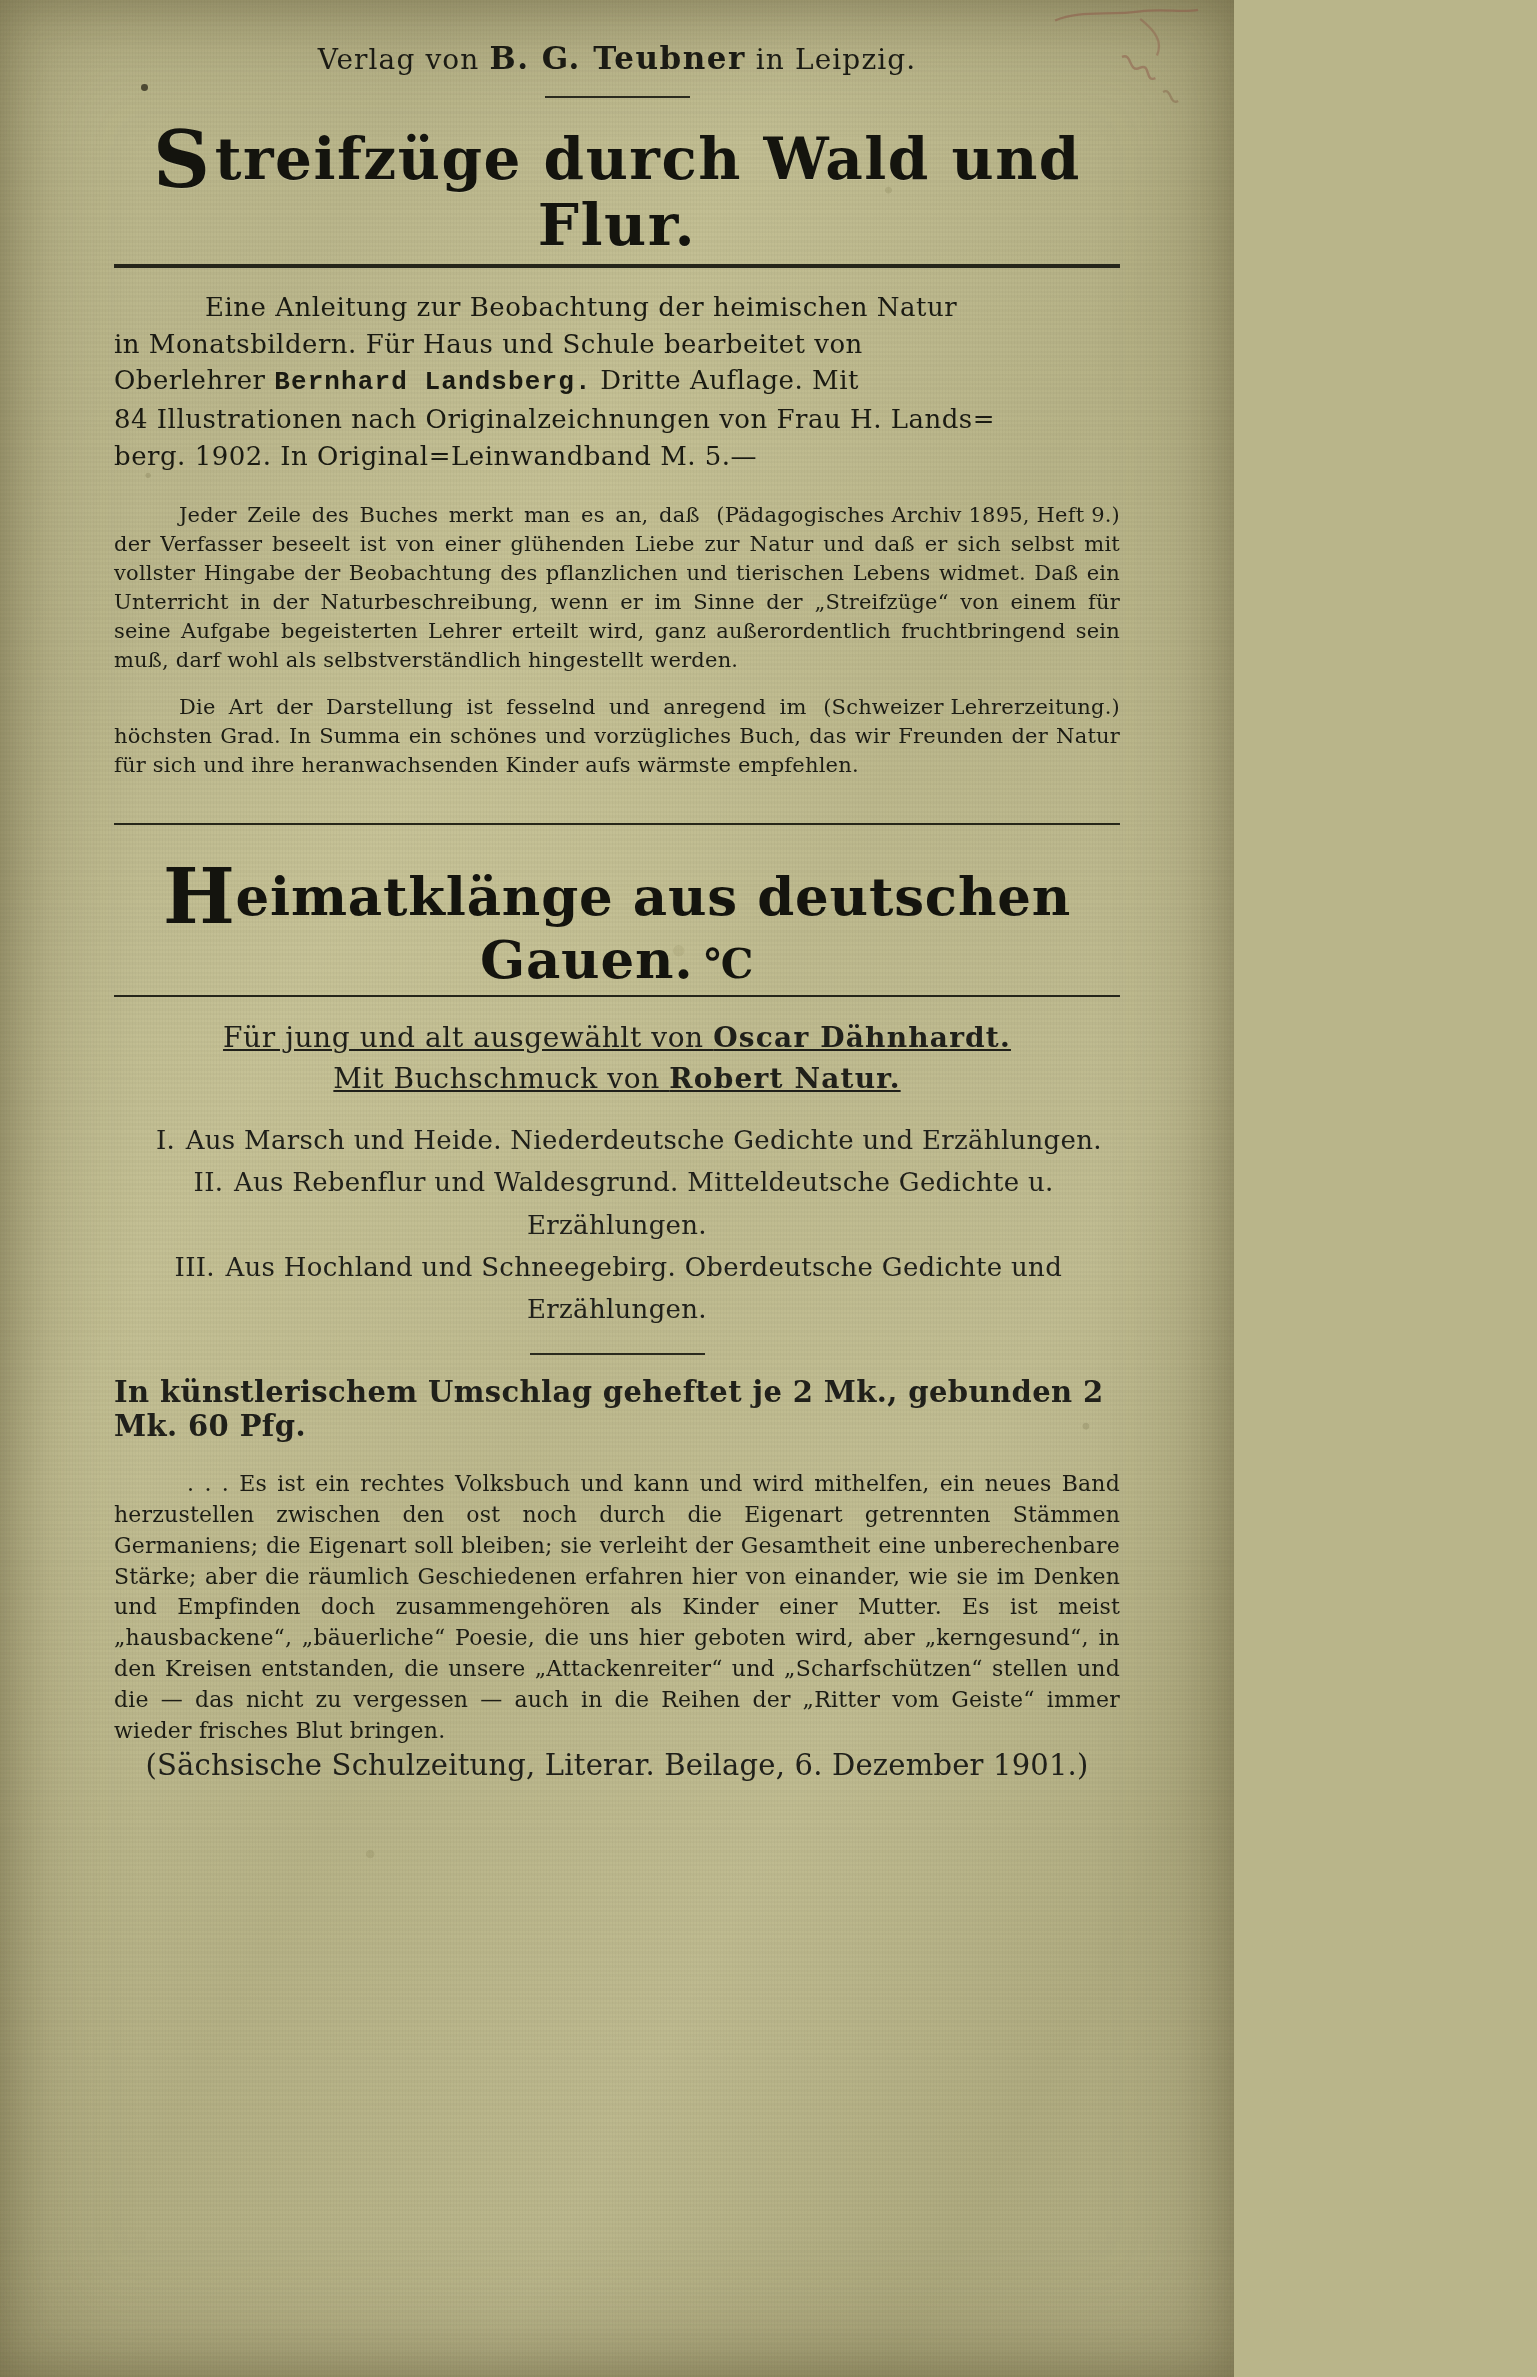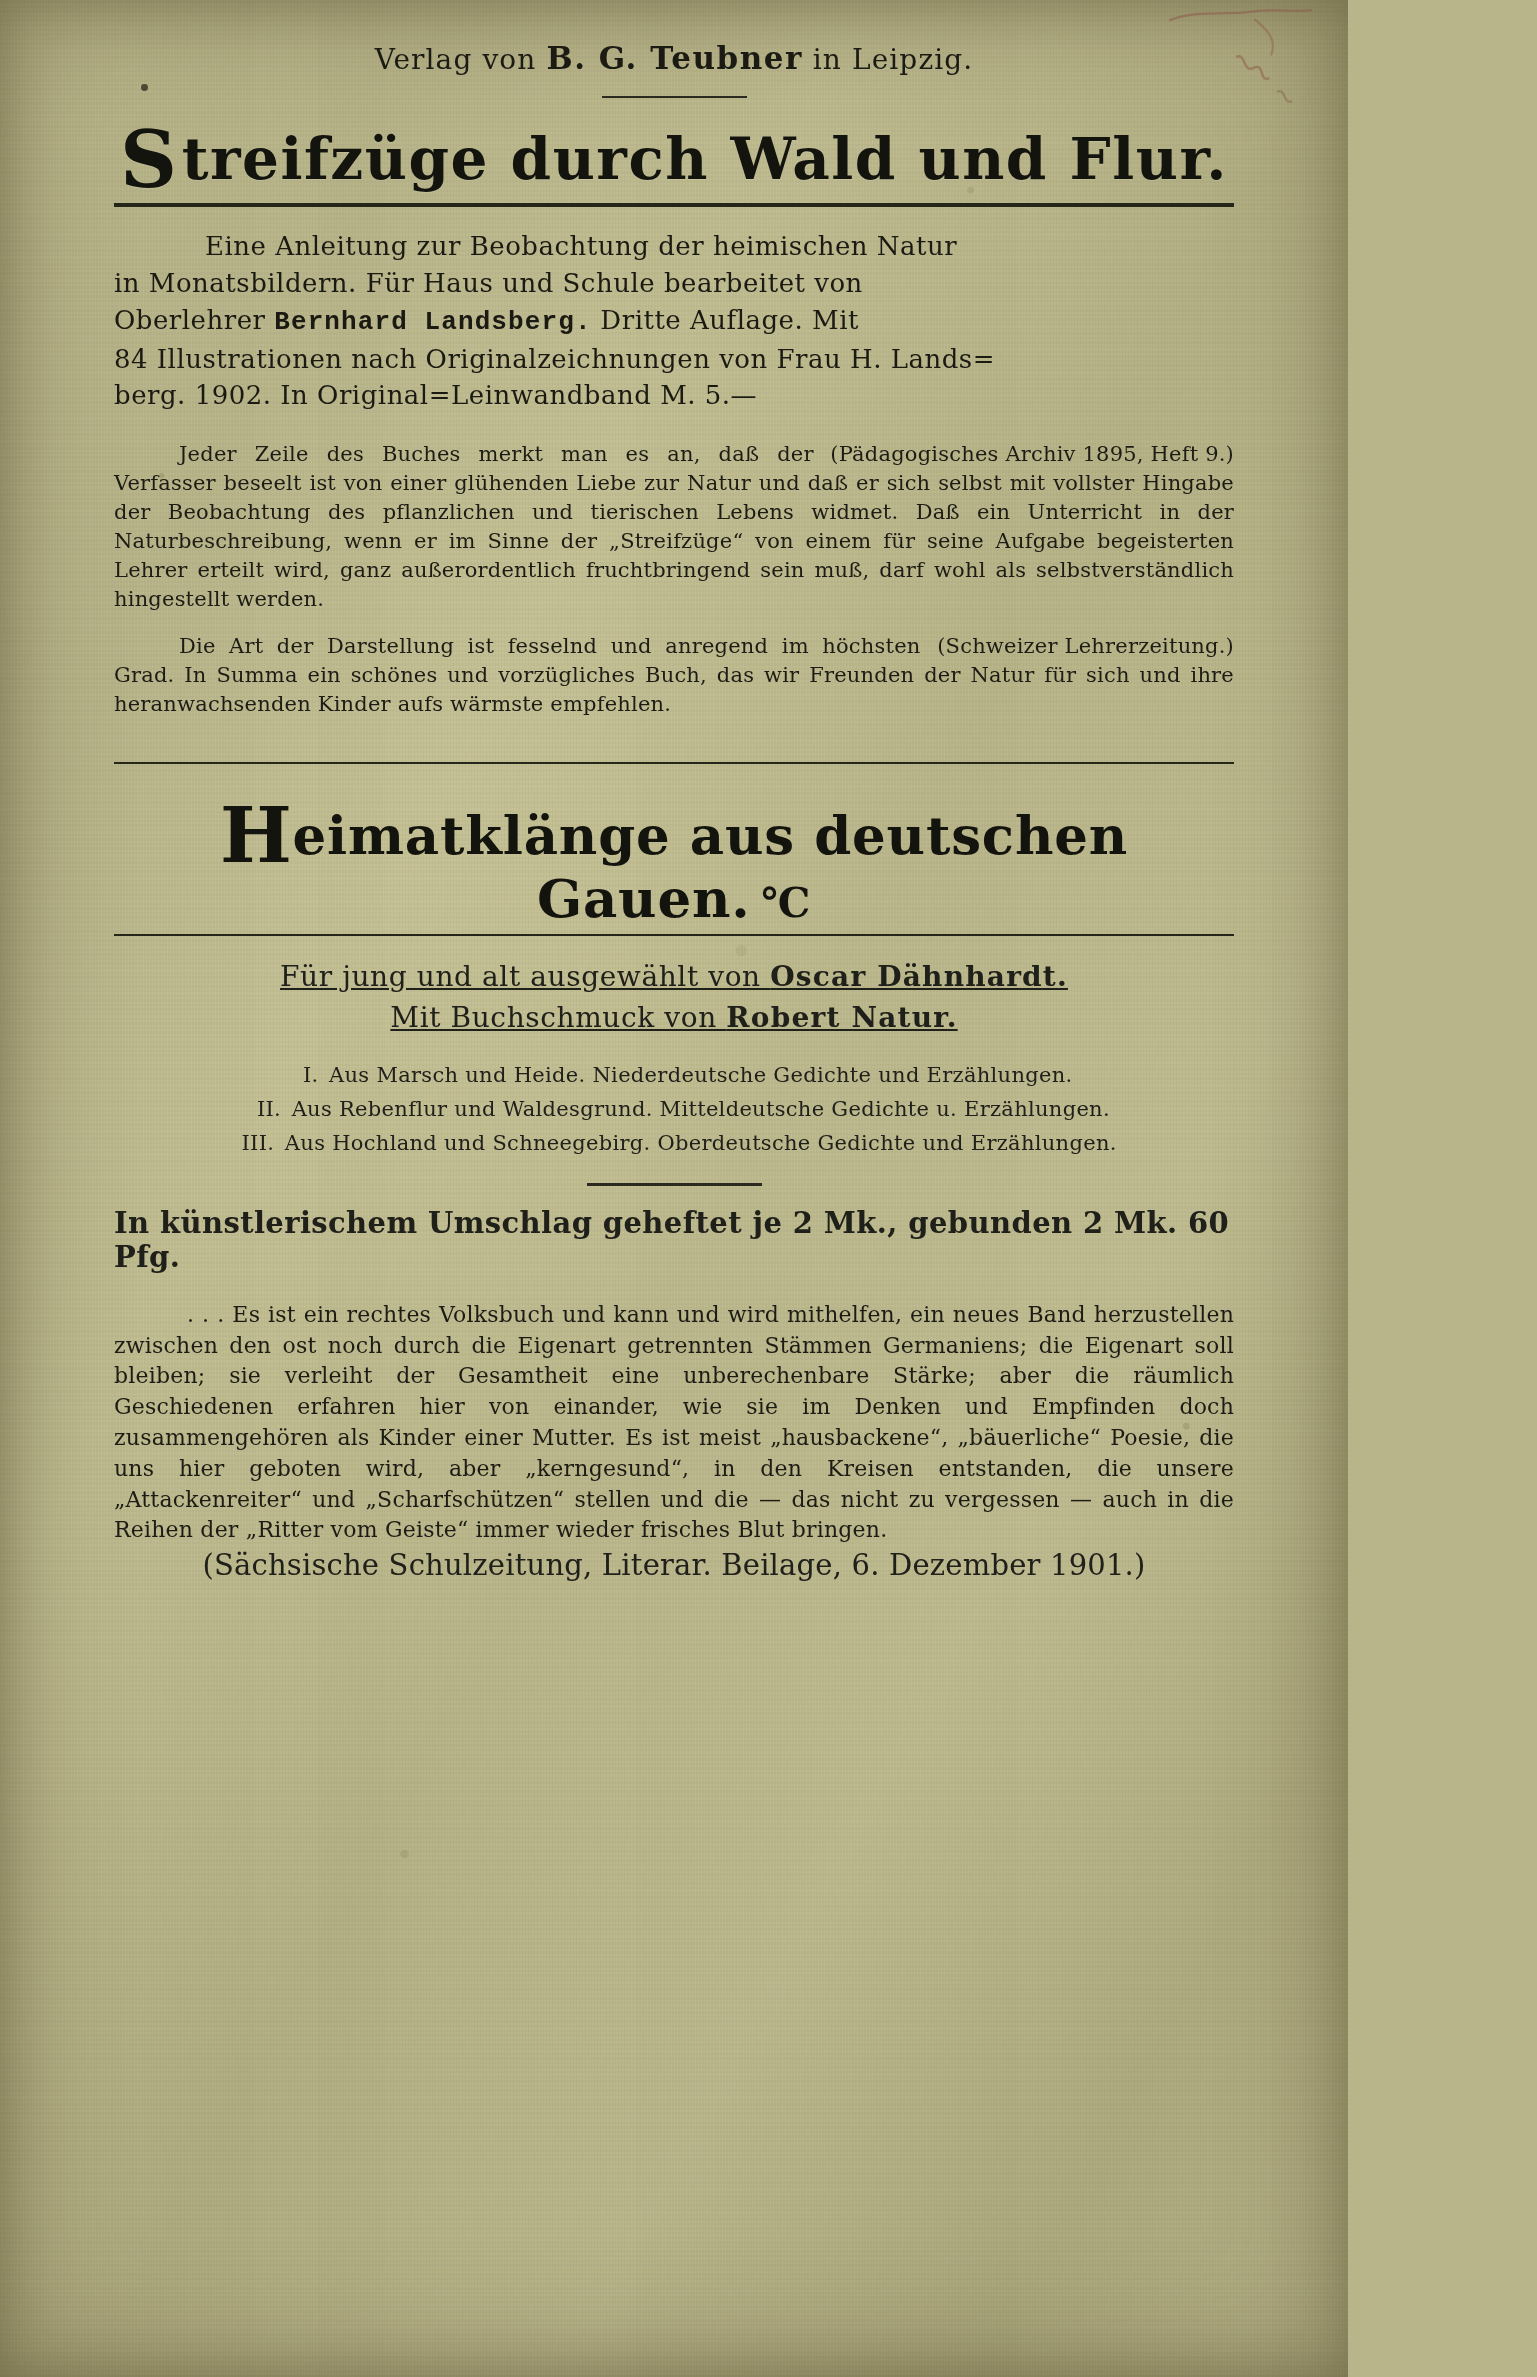--- a/index.html
+++ b/index.html
@@ -8,21 +8,21 @@
   }
   body {
     width: 1538px;
     height: 2377px;
     background: #b9b58a;
     font-family: "DejaVu Serif", serif;
     overflow: hidden;
   }
   .page {
     position: relative;
-    width: 1348px;
+    width: 1234px;
     height: 2377px;
     box-sizing: border-box;
     background:
       radial-gradient(ellipse 120% 90% at 50% 45%, rgba(205,201,158,0.55) 0%, rgba(186,182,140,0.35) 45%, rgba(150,145,104,0.45) 100%),
       linear-gradient(118deg, #c3bf93 0%, #bab68b 18%, #c6c296 33%, #b4b084 52%, #c0bc91 70%, #aeaa7e 86%, #bdb98e 100%);
     color: #20201a;
   }
   .grain {
     position: absolute;
     inset: 0;
@@ -172,21 +172,21 @@
     margin: 13.7px 0 6px 0;
     text-decoration: underline;
   }
   .byline .b {
     font-weight: bold;
     letter-spacing: 1.2px;
   }
 
   .toc {
     margin: 20px 0 0 0;
-    font-size: 21px;
+    font-size: 26px;
     line-height: 1.62;
     letter-spacing: 0.3px;
   }
   .toc-row {
     text-align: center;
   }
   .toc-row .num {
     display: inline-block;
     min-width: 43px;
     text-align: right;

